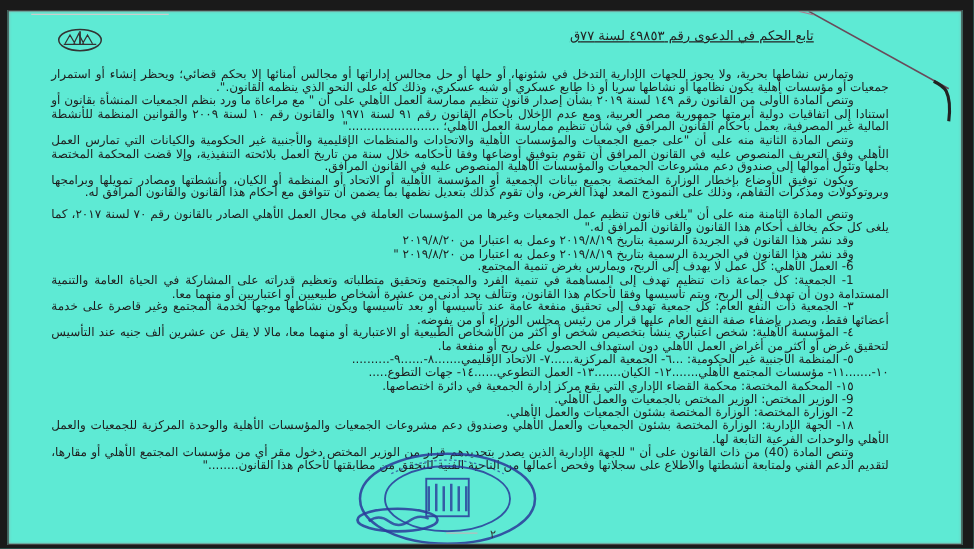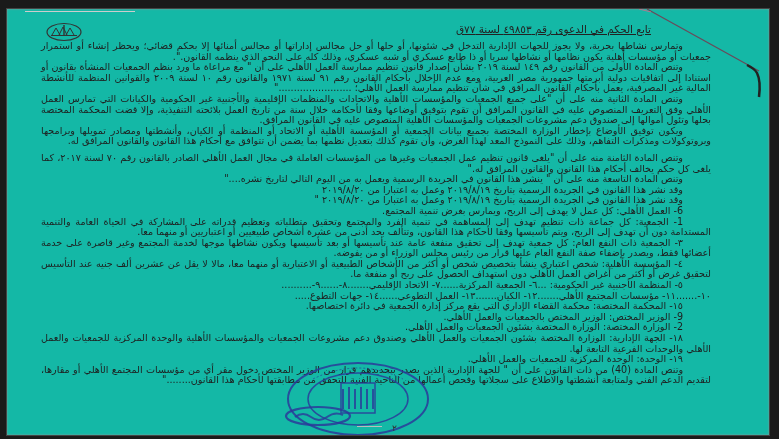--- a/index.html
+++ b/index.html
@@ -4,42 +4,42 @@
 <style>
   html, body { margin:0; padding:0; }
   body {
     width:779px; height:439px; overflow:hidden;
     background:#1a1a1a;
     position:relative;
     font-family:"DejaVu Sans", sans-serif;
   }
   .page {
     position:absolute; left:6px; top:8px; width:762px; height:426px;
-    background:#14b8a6;
+    background:#5eead4;
     border:1px solid #444;
     box-shadow: inset 0 0 2px #999;
     overflow:hidden;
   }
   .topline {
     position:absolute; left:18px; top:2px; width:110px; height:1px; background:#ccc;
   }
   .curl {
     position:absolute; right:0; top:0; width:130px; height:95px;
     pointer-events:none;
   }
   .logo {
     position:absolute; left:38px; top:13px; width:38px; height:20px;
   }
   .heading {
     position:absolute; right:118px; top:14px;
     direction:rtl; font-size:10.5px; color:#222;
     text-decoration:underline; white-space:nowrap;
   }
   .body-text {
-    position:absolute; left:34px; right:58px; top:32px;
+    position:absolute; left:34px; right:58px; top:46px;
     direction:rtl; text-align:justify;
     font-size:9.6px; line-height:10.6px; color:#1e1e1e;
     letter-spacing:0.15px;
   }
   .body-text p { margin:0; }
   .body-text p.indent { text-indent:28px; }
   .body-text p.gap { margin-top:6px; }
   .stamp {
     position:absolute; left:276px; top:350px; width:150px; height:80px;
     pointer-events:none;
@@ -75,34 +75,32 @@
   </svg>
 
   <div class="heading">تابع الحكم في الدعوى رقم ٤٩٨٥٣ لسنة ٧٧ق</div>
 
   <div class="body-text">
     <p class="indent">وتمارس نشاطها بحرية، ولا يجوز للجهات الإدارية التدخل في شئونها، أو حلها أو حل مجالس إداراتها أو مجالس أمنائها إلا بحكم قضائي؛ ويحظر إنشاء أو استمرار جمعيات أو مؤسسات أهلية يكون نظامها أو نشاطها سريا أو ذا طابع عسكري أو شبه عسكري، وذلك كله على النحو الذي ينظمه القانون.".</p>
     <p class="indent">وتنص المادة الأولى من القانون رقم ١٤٩ لسنة ٢٠١٩ بشأن إصدار قانون تنظيم ممارسة العمل الأهلي على أن " مع مراعاة ما ورد بنظم الجمعيات المنشأة بقانون أو استنادا إلى اتفاقيات دولية أبرمتها جمهورية مصر العربية، ومع عدم الإخلال بأحكام القانون رقم ٩١ لسنة ١٩٧١ والقانون رقم ١٠ لسنة ٢٠٠٩ والقوانين المنظمة للأنشطة المالية غير المصرفية، يعمل بأحكام القانون المرافق في شأن تنظيم ممارسة العمل الأهلي؛ ........................"</p>
     <p class="indent">وتنص المادة الثانية منه على أن "على جميع الجمعيات والمؤسسات الأهلية والاتحادات والمنظمات الإقليمية والأجنبية غير الحكومية والكيانات التي تمارس العمل الأهلي وفق التعريف المنصوص عليه في القانون المرافق أن تقوم بتوفيق أوضاعها وفقا لأحكامه خلال سنة من تاريخ العمل بلائحته التنفيذية، وإلا قضت المحكمة المختصة بحلها وتئول أموالها إلى صندوق دعم مشروعات الجمعيات والمؤسسات الأهلية المنصوص عليه في القانون المرافق.</p>
     <p class="indent">ويكون توفيق الأوضاع بإخطار الوزارة المختصة بجميع بيانات الجمعية أو المؤسسة الأهلية أو الاتحاد أو المنظمة أو الكيان، وأنشطتها ومصادر تمويلها وبرامجها وبروتوكولات ومذكرات التفاهم، وذلك على النموذج المعد لهذا الغرض، وأن تقوم كذلك بتعديل نظمها بما يضمن أن تتوافق مع أحكام هذا القانون والقانون المرافق له.</p>
     <p class="indent gap">وتنص المادة الثامنة منه على أن "يلغى قانون تنظيم عمل الجمعيات وغيرها من المؤسسات العاملة في مجال العمل الأهلي الصادر بالقانون رقم ٧٠ لسنة ٢٠١٧، كما يلغى كل حكم يخالف أحكام هذا القانون والقانون المرافق له."</p>
-    <p class="indent">وتنص المادة التاسعة منه على أن " ينشر هذا القانون في الجريدة الرسمية ويعمل به من اليوم التالي لتاريخ نشره...."</p>
     <p class="indent">وقد نشر هذا القانون في الجريدة الرسمية بتاريخ ٢٠١٩/٨/١٩ وعمل به اعتبارا من ٢٠١٩/٨/٢٠</p>
     <p class="indent">وقد نشر هذا القانون في الجريدة الرسمية بتاريخ ٢٠١٩/٨/١٩ وعمل به اعتبارا من ٢٠١٩/٨/٢٠ "</p>
     <p class="indent">6- العمل الأهلي: كل عمل لا يهدف إلى الربح، ويمارس بغرض تنمية المجتمع.</p>
     <p class="indent">1- الجمعية: كل جماعة ذات تنظيم تهدف إلى المساهمة في تنمية الفرد والمجتمع وتحقيق متطلباته وتعظيم قدراته على المشاركة في الحياة العامة والتنمية المستدامة دون أن تهدف إلى الربح، ويتم تأسيسها وفقا لأحكام هذا القانون، وتتألف بحد أدنى من عشرة أشخاص طبيعيين أو اعتباريين أو منهما معا.</p>
     <p class="indent">٣- الجمعية ذات النفع العام: كل جمعية تهدف إلى تحقيق منفعة عامة عند تأسيسها أو بعد تأسيسها ويكون نشاطها موجها لخدمة المجتمع وغير قاصرة على خدمة أعضائها فقط، ويصدر بإضفاء صفة النفع العام عليها قرار من رئيس مجلس الوزراء أو من يفوضه.</p>
     <p class="indent">٤- المؤسسة الأهلية: شخص اعتباري ينشأ بتخصيص شخص أو أكثر من الأشخاص الطبيعية أو الاعتبارية أو منهما معا، مالا لا يقل عن عشرين ألف جنيه عند التأسيس لتحقيق غرض أو أكثر من أغراض العمل الأهلي دون استهداف الحصول على ربح أو منفعة ما.</p>
     <p class="indent">٥- المنظمة الأجنبية غير الحكومية: ...٦- الجمعية المركزية......٧- الاتحاد الإقليمي.......٨-......٩-..........</p>
     <p>١٠-.......١١- مؤسسات المجتمع الأهلي.......١٢- الكيان.......١٣- العمل التطوعي......١٤- جهات التطوع.....</p>
     <p class="indent">١٥- المحكمة المختصة: محكمة القضاء الإداري التي يقع مركز إدارة الجمعية في دائرة اختصاصها.</p>
     <p class="indent">9- الوزير المختص: الوزير المختص بالجمعيات والعمل الأهلي.</p>
     <p class="indent">2- الوزارة المختصة: الوزارة المختصة بشئون الجمعيات والعمل الأهلي.</p>
     <p class="indent">١٨- الجهة الإدارية: الوزارة المختصة بشئون الجمعيات والعمل الأهلي وصندوق دعم مشروعات الجمعيات والمؤسسات الأهلية والوحدة المركزية للجمعيات والعمل الأهلي والوحدات الفرعية التابعة لها.</p>
-    <p class="indent">١٩- الوحدة: الوحدة المركزية للجمعيات والعمل الأهلي.</p>
     <p class="indent">وتنص المادة (40) من ذات القانون على أن " للجهة الإدارية الذين يصدر بتحديدهم قرار من الوزير المختص دخول مقر أي من مؤسسات المجتمع الأهلي أو مقارها، لتقديم الدعم الفني ولمتابعة أنشطتها والاطلاع على سجلاتها وفحص أعمالها من الناحية الفنية للتحقق من مطابقتها لأحكام هذا القانون........"</p>
   </div>
 
   <svg class="stamp" viewBox="0 0 150 80">
     <ellipse cx="75" cy="40" rx="70" ry="36" fill="none" stroke="#2a3a9a" stroke-width="2" opacity="0.85"></ellipse>
     <ellipse cx="75" cy="40" rx="50" ry="26" fill="none" stroke="#2a3a9a" stroke-width="1.5" opacity="0.85"></ellipse>
     <rect x="58" y="24" width="34" height="30" fill="none" stroke="#2a3a9a" stroke-width="1.5" opacity="0.85"></rect>
     <path d="M60 50 L60 30 M66 50 L66 28 M72 50 L72 30 M78 50 L78 28 M84 50 L84 30 M90 50 L90 30" stroke="#2a3a9a" stroke-width="2" opacity="0.8"></path>
     <path d="M30 20 Q75 -2 120 20" fill="none" stroke="#2a3a9a" stroke-width="1" stroke-dasharray="2 2" opacity="0.7"></path>
   </svg>

